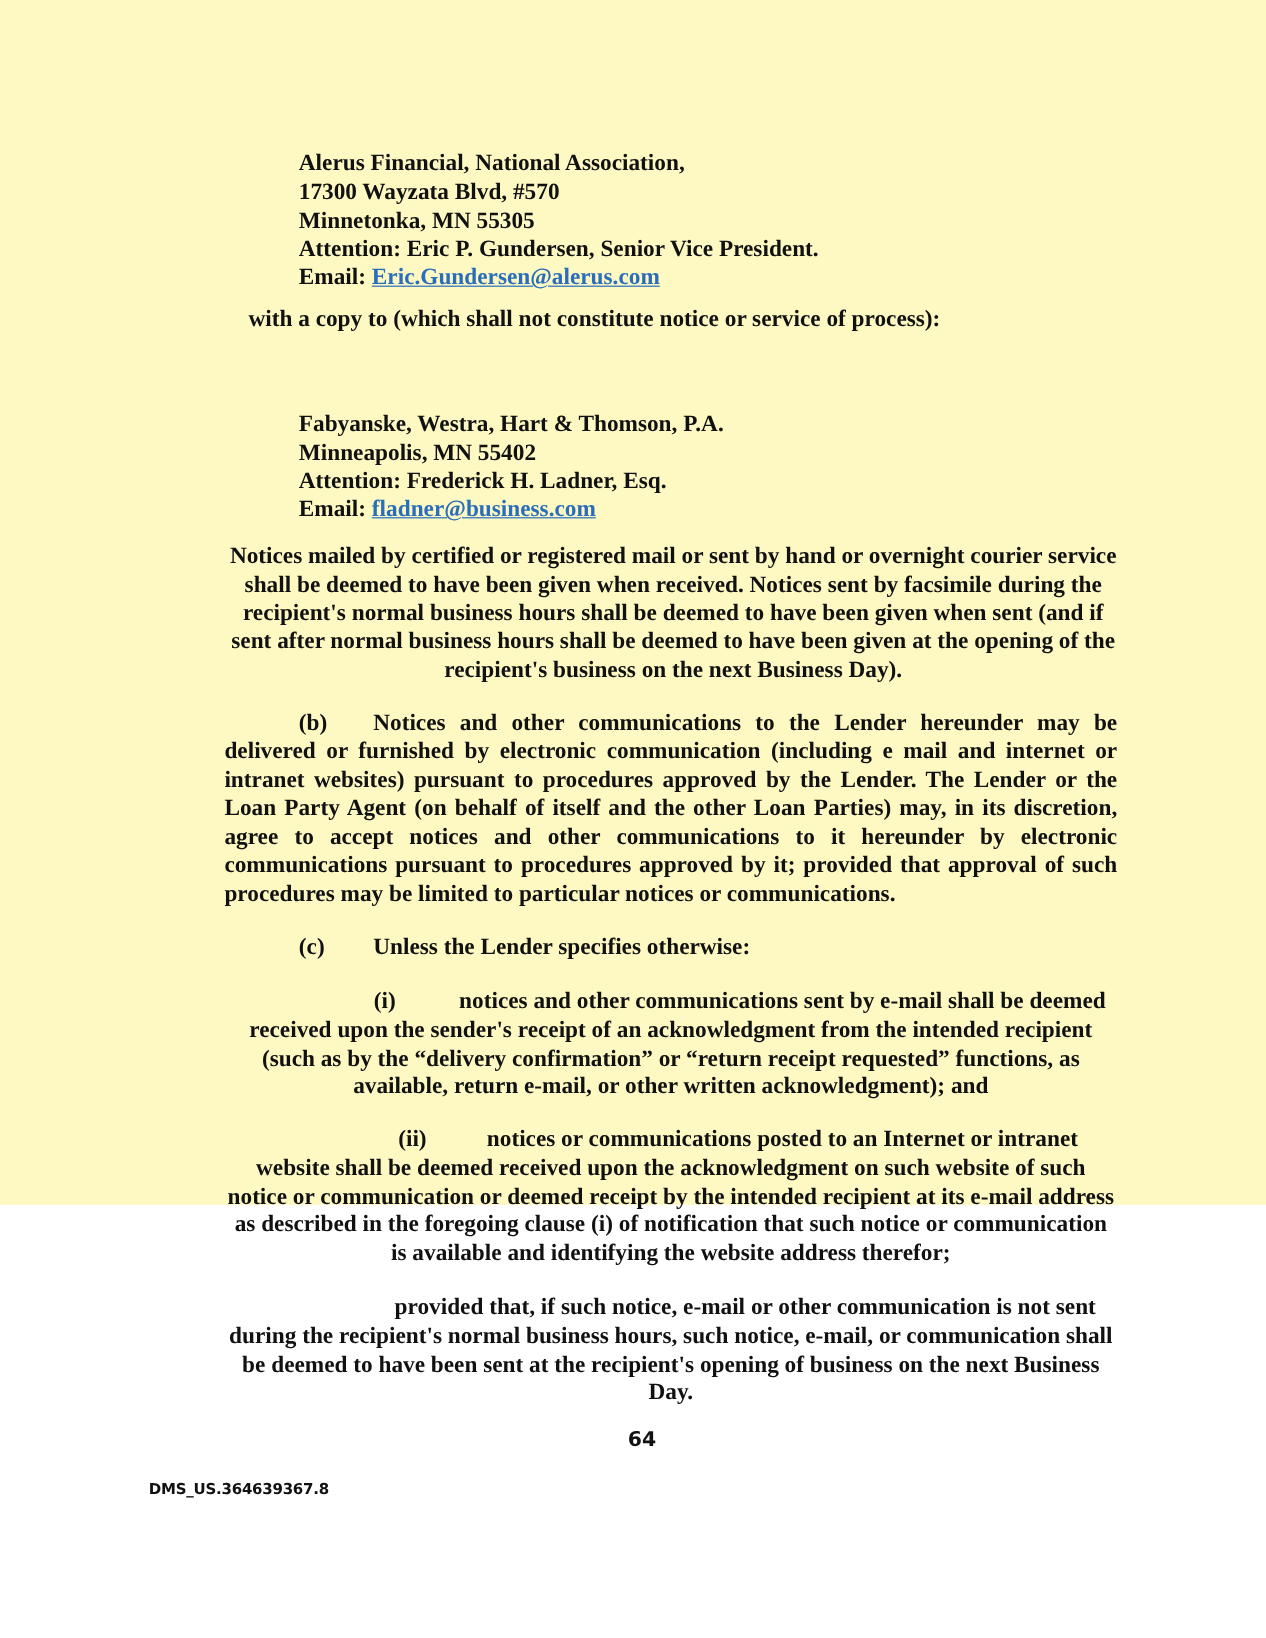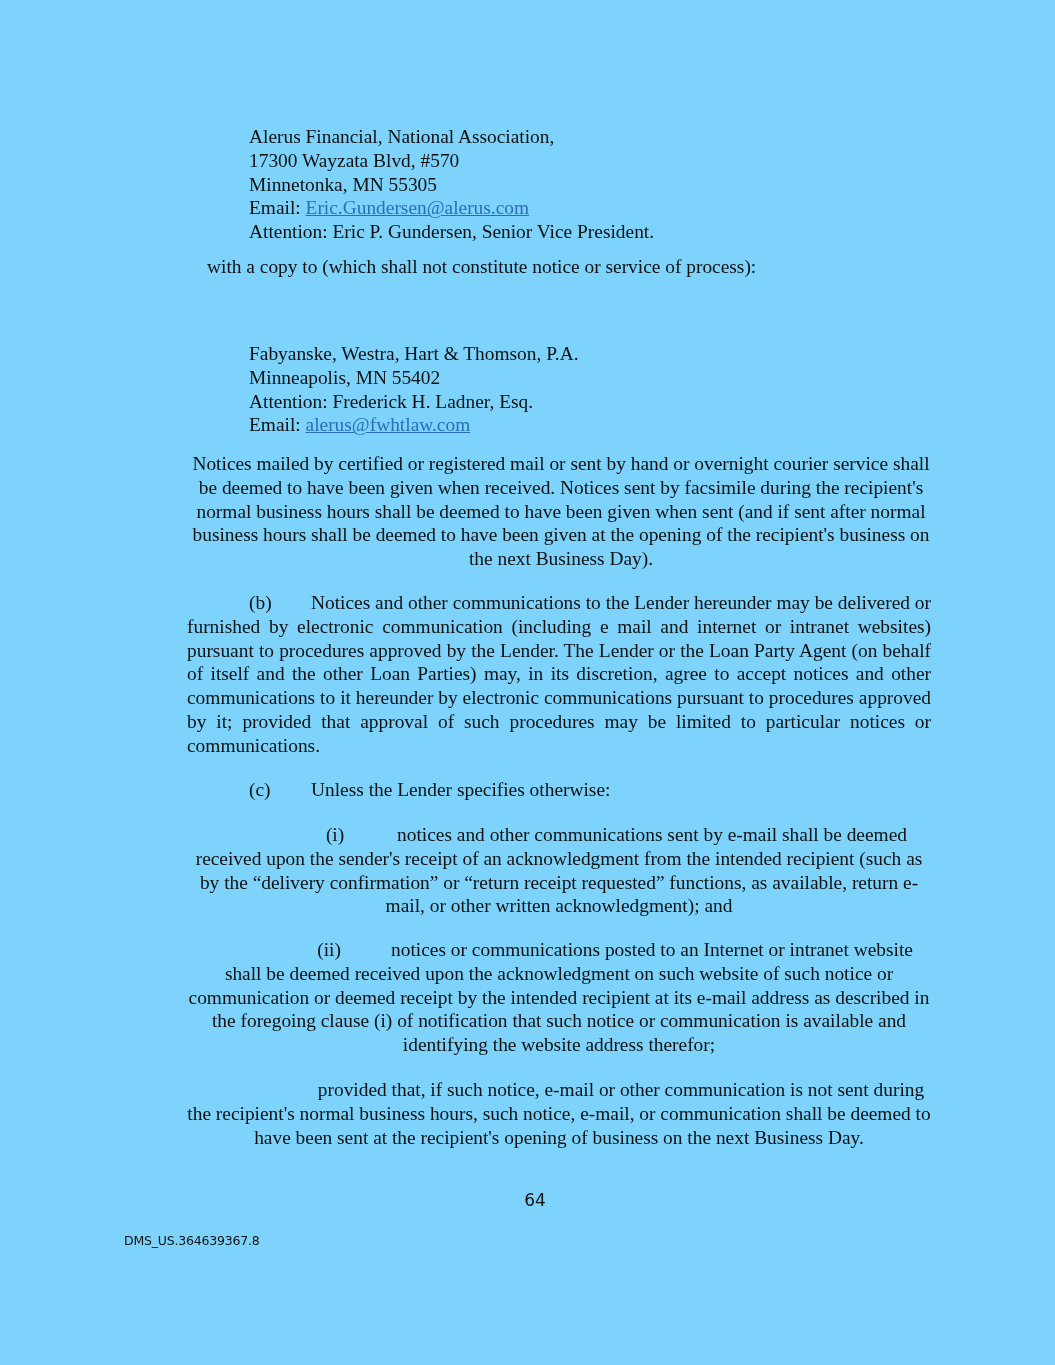--- a/index.html
+++ b/index.html
@@ -1,17 +1,17 @@
 <!DOCTYPE html>
 <html><head>
 <meta charset="utf-8">
 <style>
   html, body { margin: 0; padding: 0; background: #ffffff; }
   body { width: 1055px; height: 1365px; position: relative; overflow: hidden; color: #111; }
-  .page { position: absolute; left: 0; top: 0; width: 1055px; height: 1365px; background: #7dd3fc; }
+  .page { position: absolute; left: 0; top: 0; width: 1055px; height: 1004px; background: #fef9c3; font-weight: bold; }
   .serif { font-family: "Liberation Serif", "DejaVu Serif", serif; font-size: 19.4px; line-height: 23.8px; }
   .addr { position: absolute; left: 249px; }
   .addr div { white-space: nowrap; }
   .link { color: #2a6ebb; text-decoration: underline; text-decoration-thickness: 1px; }
   .block { position: absolute; left: 187px; width: 744px; }
   .just { text-align: justify; text-align-last: left; }
   .nojust { text-align: center; }
   .tab1 { display: inline-block; width: 62px; }
   .lbl-b { display: inline-block; width: 62px; }
   .lbl-i { display: inline-block; width: 124px; }
@@ -22,31 +22,31 @@
 </style>
 </head>
 <body>
 
 <div class="page">
 
   <div class="addr serif" style="top:125px;">
     <div>Alerus Financial, National Association,</div>
     <div>17300 Wayzata Blvd, #570</div>
     <div>Minnetonka, MN 55305</div>
+    <div>Attention: Eric P. Gundersen, Senior Vice President.</div>
     <div><span>Email: </span><span class="link">Eric.Gundersen@alerus.com</span></div>
-    <div>Attention: Eric P. Gundersen, Senior Vice President.</div>
   </div>
 
   <div class="block serif" style="top:255px;margin-left:20px;">with a copy to (which shall not constitute notice or service of process):</div>
 
   <div class="addr serif" style="top:298px;margin-top:44px;">
     <div>Fabyanske, Westra, Hart &amp; Thomson, P.A.</div>
     <div>Minneapolis, MN  55402</div>
     <div>Attention:  Frederick H. Ladner, Esq.</div>
-    <div><span>Email: </span><span class="link">alerus@fwhtlaw.com</span></div>
+    <div><span>Email: </span><span class="link">fladner@business.com</span></div>
   </div>
 
   <div class="block serif nojust" style="top:452px; width:748px;">Notices mailed by certified or registered mail or sent by hand or overnight courier service shall be deemed to have been given when received. Notices sent by facsimile during the recipient's normal business hours shall be deemed to have been given when sent (and if sent after normal business hours shall be deemed to have been given at the opening of the recipient's business on the next Business Day).</div>
 
   <div class="block serif just" style="top:591px;"><span class="tab1"></span><span class="lbl-b">(b)</span><span>Notices and other communications to the Lender hereunder may be delivered or furnished by electronic communication (including e mail and internet or intranet websites) pursuant to procedures approved by the Lender. The Lender or the Loan Party Agent (on behalf of itself and the other Loan Parties) may, in its discretion, agree to accept notices and other communications to it hereunder by electronic communications pursuant to procedures approved by it; provided that approval of such procedures may be limited to particular notices or communications.</span></div>
 
   <div class="block serif" style="top:778px;"><span class="tab1"></span><span class="lbl-b">(c)</span><span>Unless the Lender specifies otherwise:</span></div>
 
   <div class="block serif nojust" style="top:823px;"><span class="tab1"></span><span class="lbl-i">(i)</span><span>notices and other communications sent by e-mail shall be deemed received upon the sender's receipt of an acknowledgment from the intended recipient (such as by the “delivery confirmation” or “return receipt requested” functions, as available, return e-mail, or other written acknowledgment); and</span></div>
 

